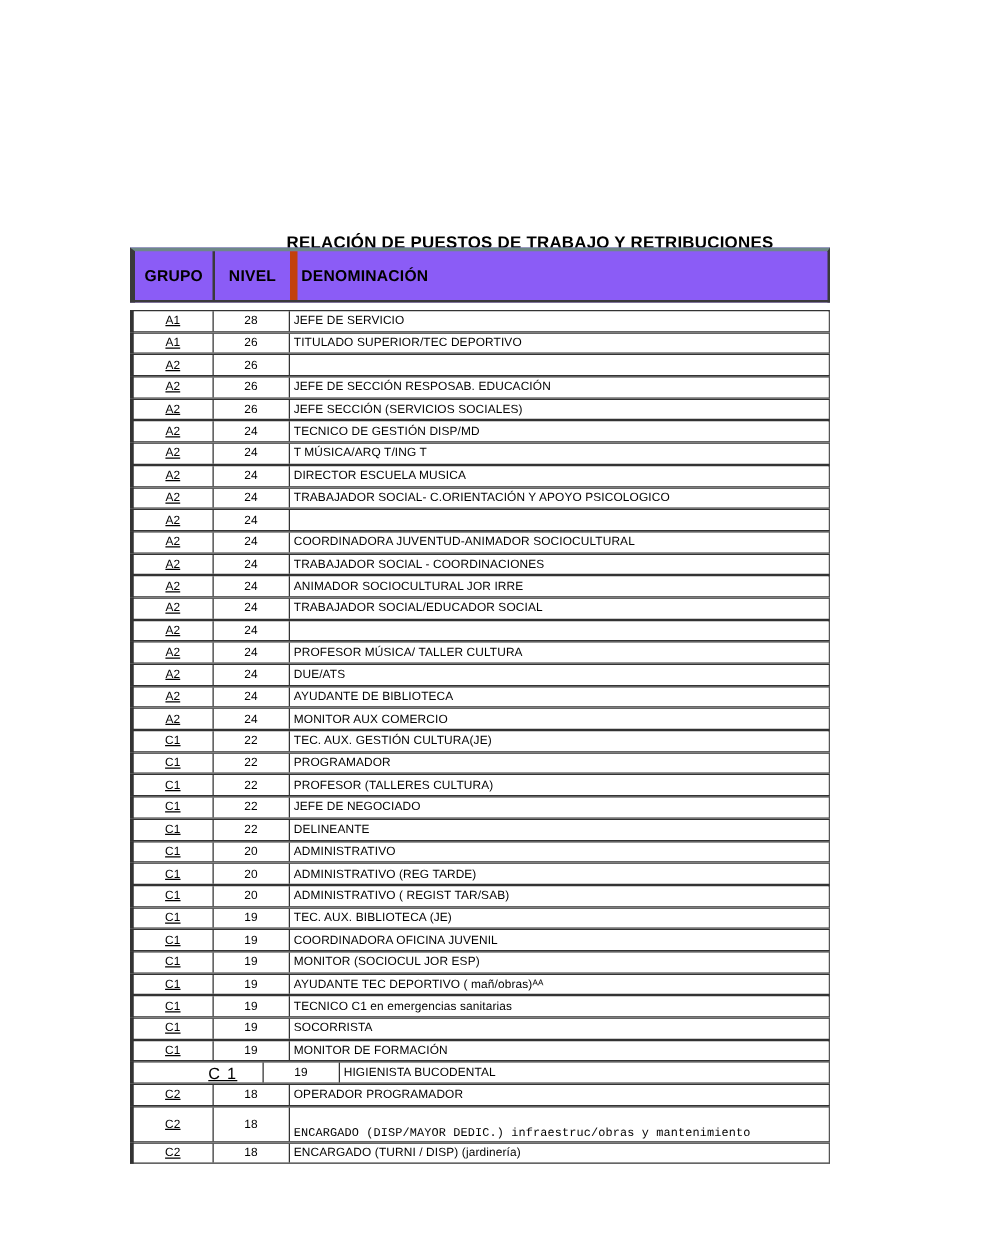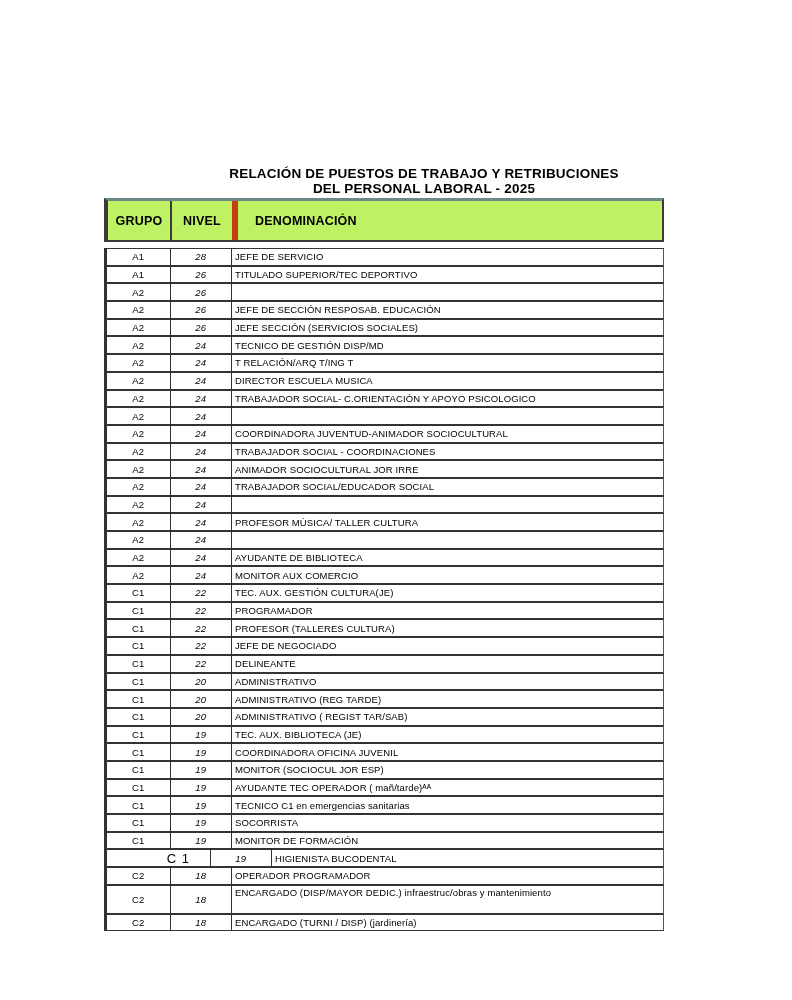--- a/index.html
+++ b/index.html
@@ -1,40 +1,40 @@
 <!DOCTYPE html>
 <html><head>
 <meta charset="utf-8">
 <style>
   html,body{margin:0;padding:0;background:#ffffff;}
   body{width:792px;height:1000px;position:relative;overflow:hidden;
        font-family:"Liberation Sans","DejaVu Sans",sans-serif;color:#000;}
   .page{position:absolute;inset:0;background:#fff;}
 
   .title-block{position:absolute;left:104px;top:166px;width:640px;text-align:center;}
-  .title-line{font-size:13.5px;font-weight:bold;line-height:15px;letter-spacing:.2px;color:#000;}
+  .title-line{font-size:13.5px;font-weight:bold;line-height:15px;letter-spacing:.2px;color:#000;margin-top:20px;}
 
   .sheet{position:absolute;left:104px;top:198px;width:560px;}
 
   .hdr{box-sizing:border-box;height:44px;display:flex;
-       background:#bef264;
+       background:#8b5cf6;
        border:2px solid #3a3a3a;border-left-width:4px;border-top:3px solid #6E8888;}
   .hdr .hc{display:flex;align-items:center;font-weight:bold;font-size:12.5px;letter-spacing:.2px;}
   .hdr .hc1{width:62px;justify-content:center;border-right:2px solid #3a3a3a;}
   .hdr .hc2{width:60px;justify-content:center;border-right:6px solid #c2410c;}
-  .hdr .hc3{flex:1;justify-content:flex-start;padding-left:17px;}
+  .hdr .hc3{flex:1;justify-content:flex-start;padding-left:3px;}
 
   .rows{margin-top:6px;}
   .row{box-sizing:border-box;height:17.7px;display:flex;background:#fff;
        border:1.5px solid #333;border-left-width:3.5px;border-right-color:#555;}
   .row.tall{height:29px;}
   .row .c{display:flex;align-items:center;font-size:9.5px;letter-spacing:.1px;overflow:hidden;white-space:nowrap;}
-  .row.tall .c3{align-items:flex-start;padding-top:1px;}
-  .row .c1{width:62.5px;justify-content:center;border-right:1.5px solid #333;}
-  .row .c2{width:60.5px;justify-content:center;border-right:1.5px solid #333;font-style:italic;}
+  .row.tall .c3{align-items:flex-start;padding-top:15px;font-family:Liberation Mono, monospace;}
+  .row .c1{width:62.5px;justify-content:center;border-right:1.5px solid #333;text-decoration:underline;}
+  .row .c2{width:60.5px;justify-content:center;border-right:1.5px solid #333;}
   .row .c3{flex:1;justify-content:flex-start;padding-left:3px;}
   .row .c1.big{font-size:13px;letter-spacing:1px;margin-left:40px;}
 </style>
 </head>
 <body>
 
 <div class="page">
 
   <div class="title-block">
     <div class="title-line">RELACIÓN DE PUESTOS DE TRABAJO Y RETRIBUCIONES</div>
@@ -75,21 +75,21 @@
           <div class="c c3">JEFE SECCIÓN (SERVICIOS SOCIALES)</div>
         </div>
         <div class="row">
           <div class="c c1">A2</div>
           <div class="c c2">24</div>
           <div class="c c3">TECNICO DE GESTIÓN DISP/MD</div>
         </div>
         <div class="row">
           <div class="c c1">A2</div>
           <div class="c c2">24</div>
-          <div class="c c3">T RELACIÓN/ARQ T/ING T</div>
+          <div class="c c3">T MÚSICA/ARQ T/ING T</div>
         </div>
         <div class="row">
           <div class="c c1">A2</div>
           <div class="c c2">24</div>
           <div class="c c3">DIRECTOR ESCUELA MUSICA</div>
         </div>
         <div class="row">
           <div class="c c1">A2</div>
           <div class="c c2">24</div>
           <div class="c c3">TRABAJADOR SOCIAL- C.ORIENTACIÓN Y APOYO PSICOLOGICO</div>
@@ -123,20 +123,21 @@
           <div class="c c2">24</div>
         </div>
         <div class="row">
           <div class="c c1">A2</div>
           <div class="c c2">24</div>
           <div class="c c3">PROFESOR MÚSICA/ TALLER CULTURA</div>
         </div>
         <div class="row">
           <div class="c c1">A2</div>
           <div class="c c2">24</div>
+          <div class="c c3">DUE/ATS</div>
         </div>
         <div class="row">
           <div class="c c1">A2</div>
           <div class="c c2">24</div>
           <div class="c c3">AYUDANTE DE BIBLIOTECA</div>
         </div>
         <div class="row">
           <div class="c c1">A2</div>
           <div class="c c2">24</div>
           <div class="c c3">MONITOR AUX COMERCIO</div>
@@ -192,21 +193,21 @@
           <div class="c c3">COORDINADORA OFICINA JUVENIL</div>
         </div>
         <div class="row">
           <div class="c c1">C1</div>
           <div class="c c2">19</div>
           <div class="c c3">MONITOR (SOCIOCUL JOR ESP)</div>
         </div>
         <div class="row">
           <div class="c c1">C1</div>
           <div class="c c2">19</div>
-          <div class="c c3">AYUDANTE TEC OPERADOR ( mañ/tarde)ᴬᴬ</div>
+          <div class="c c3">AYUDANTE TEC DEPORTIVO ( mañ/obras)ᴬᴬ</div>
         </div>
         <div class="row">
           <div class="c c1">C1</div>
           <div class="c c2">19</div>
           <div class="c c3">TECNICO C1 en emergencias sanitarias</div>
         </div>
         <div class="row">
           <div class="c c1">C1</div>
           <div class="c c2">19</div>
           <div class="c c3">SOCORRISTA</div>

